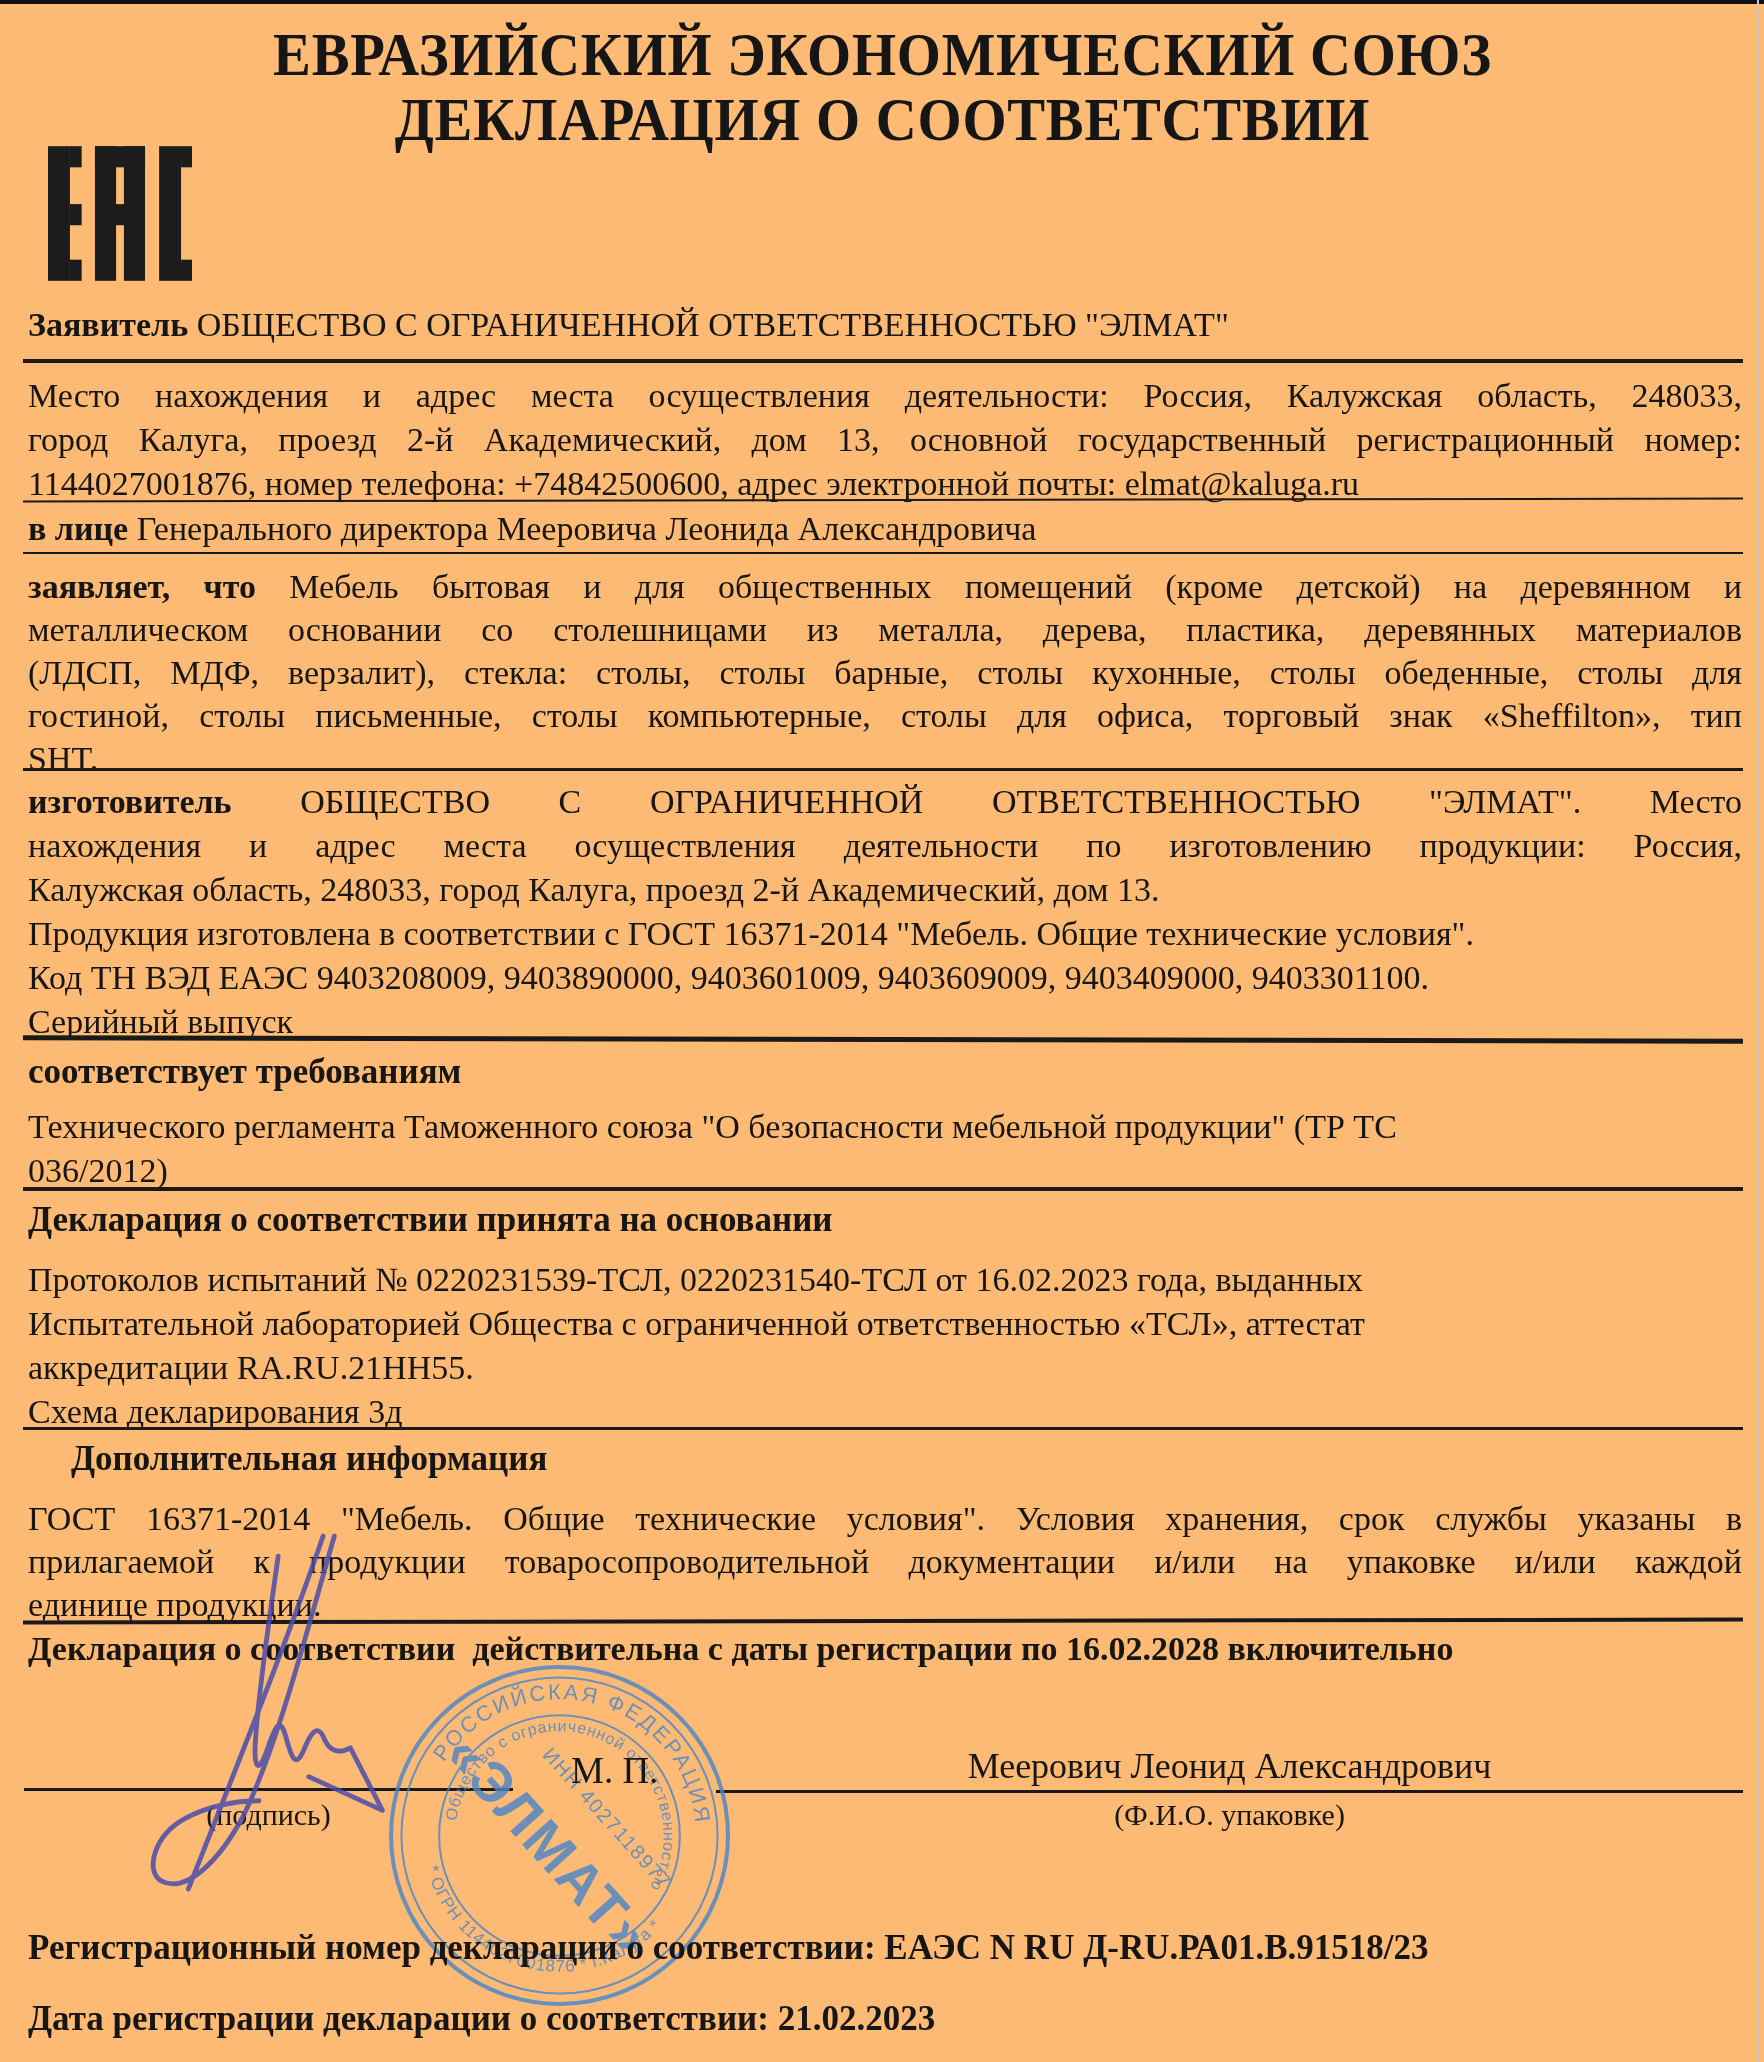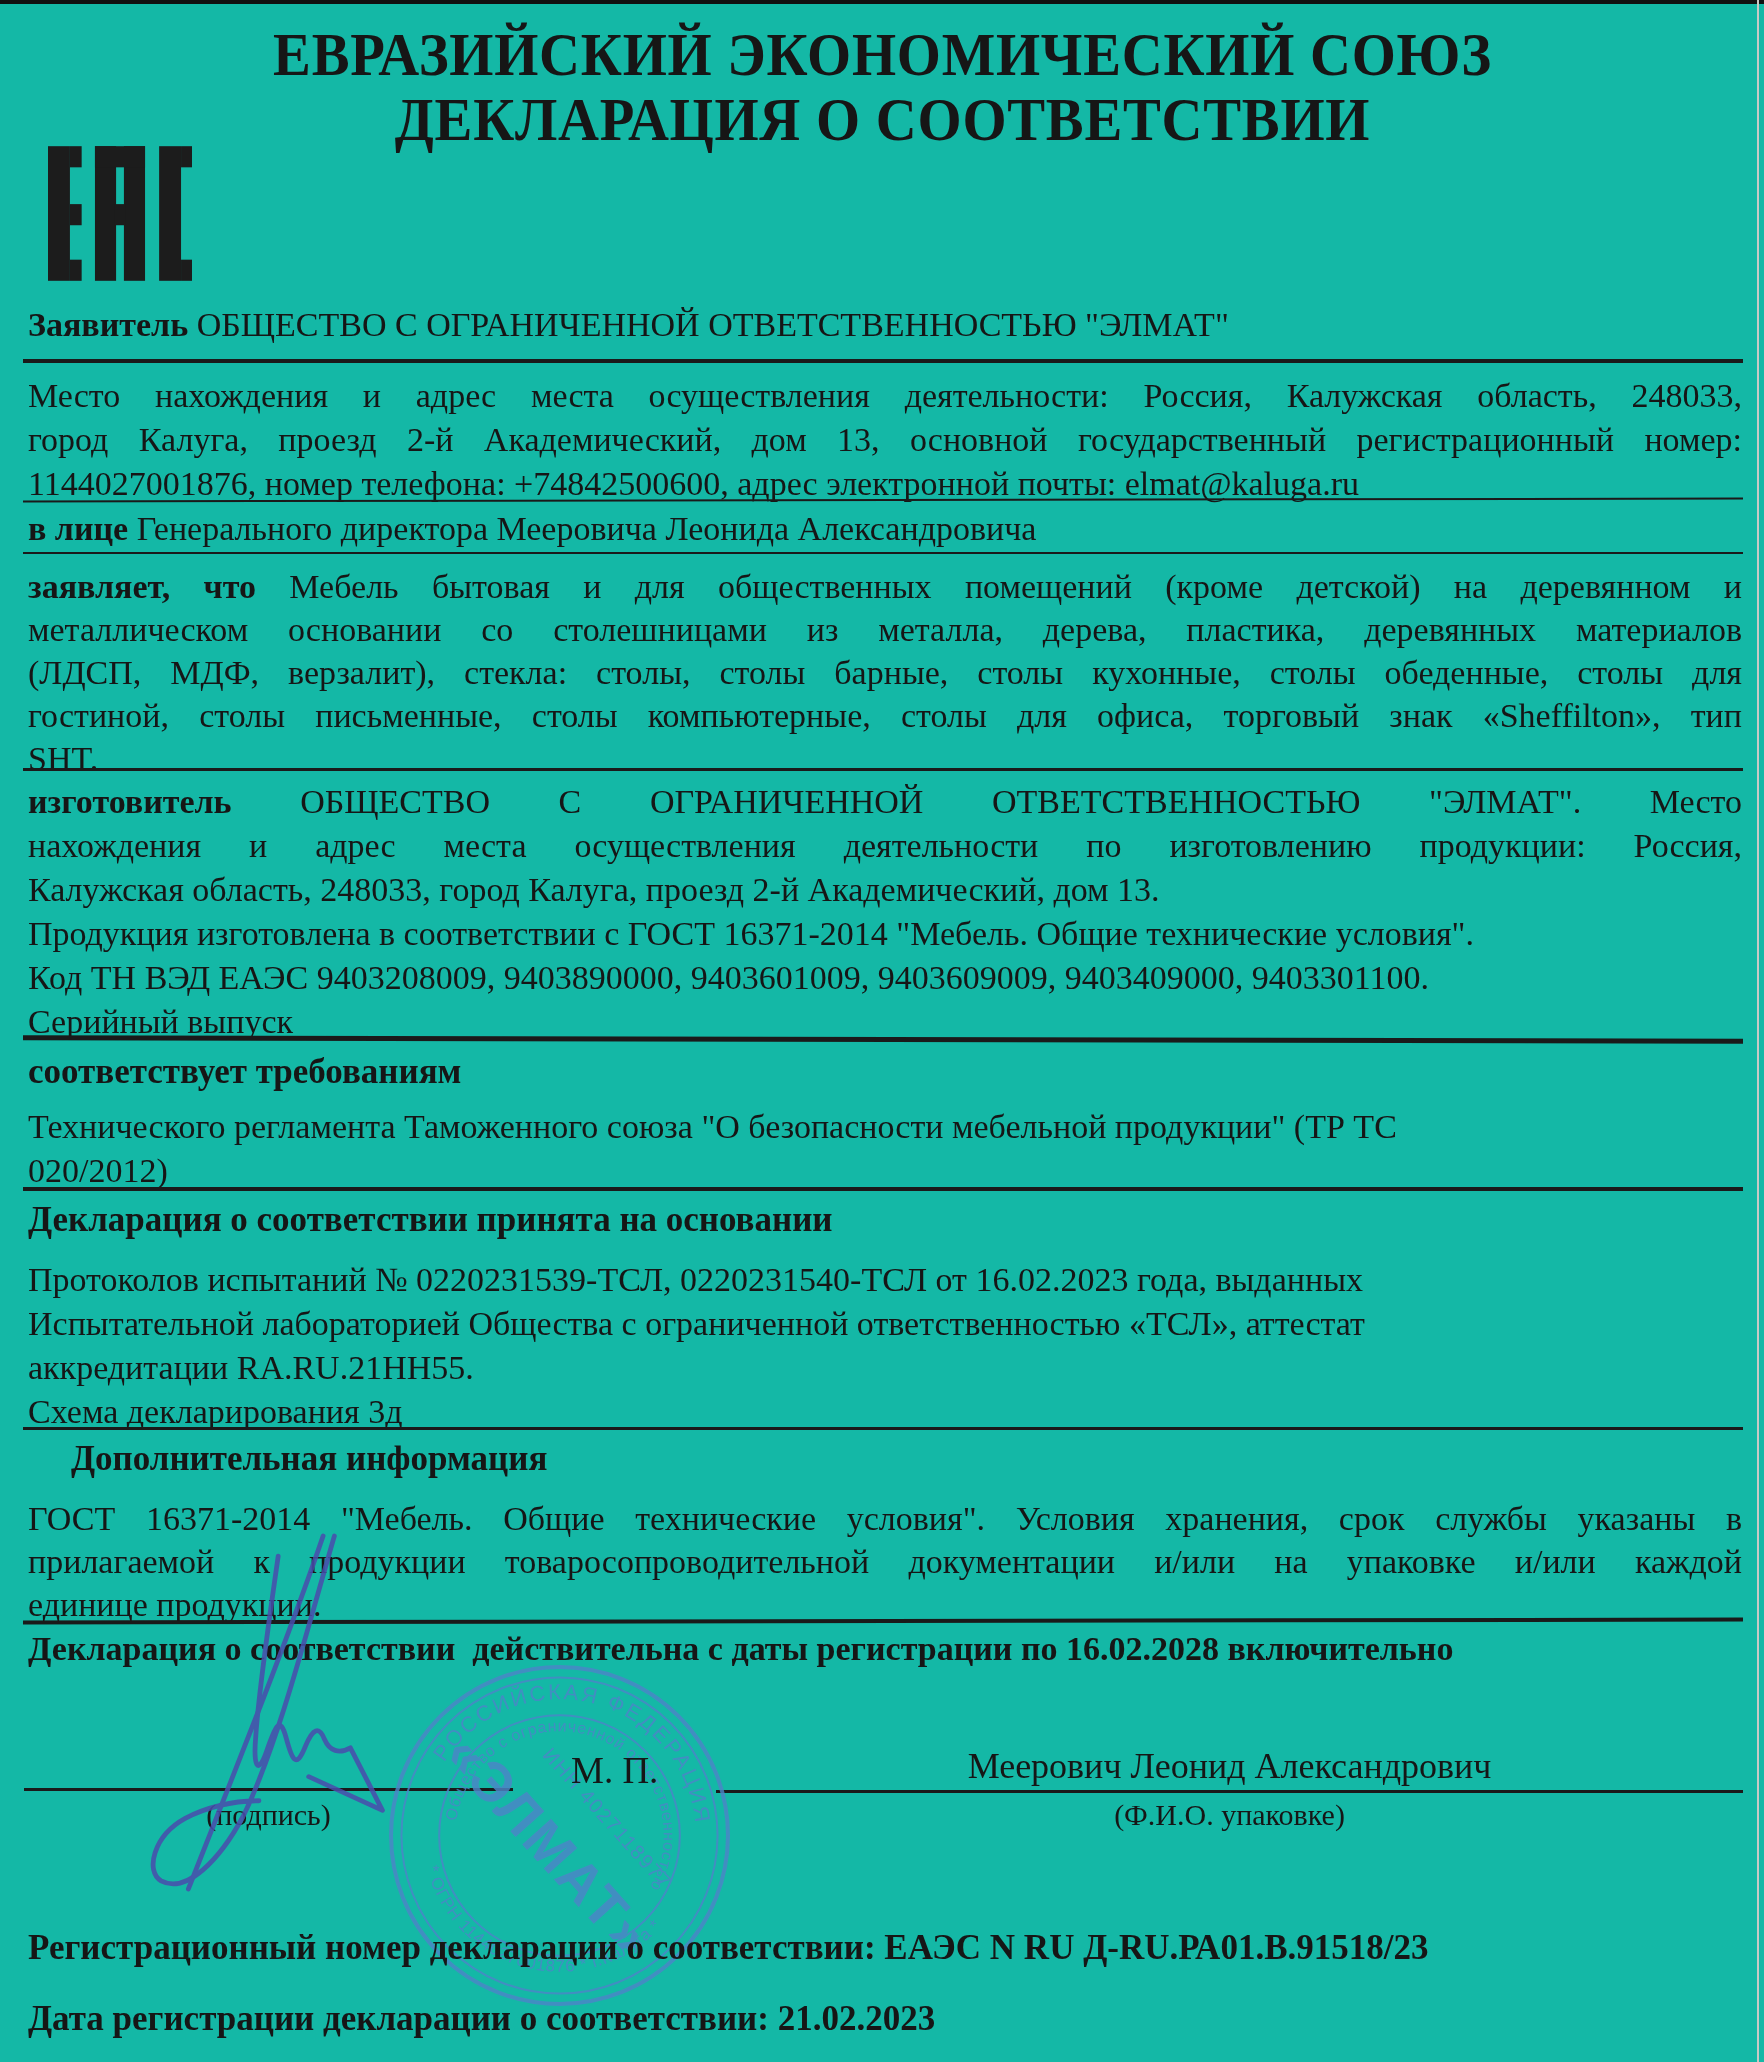--- a/index.html
+++ b/index.html
@@ -1,16 +1,16 @@
 <!DOCTYPE html>
 <html style="font-size:13px"><head>
 <meta charset="utf-8">
 <style>
   html,body{margin:0;padding:0;background:#e8e8e8;}
-  .page{position:relative;width:1765px;height:2063px;background:#14b8a6;overflow:hidden;
+  .page{position:relative;width:1765px;height:2063px;background:#fdba74;overflow:hidden;
         font-family:"Liberation Serif",serif;color:#161616;}
   .t{position:absolute;font-family:"Liberation Serif",serif;color:#161616;}
   .title{left:0;width:1765px;text-align:center;font-weight:bold;font-size:61px;line-height:64px;
          transform:scaleX(0.93);transform-origin:50% 50%;letter-spacing:0.8px;}
   .block{position:absolute;left:28px;width:1714px;font-size:34px;}
   .ln{display:block;white-space:normal;}
   .jl{text-align:justify;text-align-last:justify;}
   .b{font-weight:bold;}
   .hr{position:absolute;left:22.5px;width:1720px;background:#1a1a1a;}
   .tilt-d{transform:rotate(0.12deg);}
@@ -90,21 +90,21 @@
     <span class="ln">Продукция изготовлена в соответствии с ГОСТ 16371-2014 "Мебель. Общие технические условия".</span>
     <span class="ln">Код ТН ВЭД ЕАЭС 9403208009, 9403890000, 9403601009, 9403609009, 9403409000, 9403301100.</span>
     <span class="ln">Серийный выпуск</span>
   </div>
 
   <div class="hr tilt-d" style="top:1037px;height:4.8px;"></div>
 
   <div class="t block b" style="top:1052px;font-size:35px;">соответствует требованиям</div>
   <div class="t block" style="top:1105px;line-height:44px;">
     <span class="ln">Технического регламента Таможенного союза "О безопасности мебельной продукции" (ТР ТС</span>
-    <span class="ln">020/2012)</span>
+    <span class="ln">036/2012)</span>
   </div>
 
   <div class="hr" style="top:1187px;height:4px;"></div>
 
   <div class="t block b" style="top:1200px;font-size:35px;">Декларация о соответствии принята на основании</div>
   <div class="t block" style="top:1258px;line-height:44px;">
     <span class="ln">Протоколов испытаний № 0220231539-ТСЛ, 0220231540-ТСЛ от 16.02.2023 года, выданных</span>
     <span class="ln">Испытательной лабораторией Общества с ограниченной ответственностью «ТСЛ», аттестат</span>
     <span class="ln">аккредитации RA.RU.21HH55.</span>
     <span class="ln">Схема декларирования 3д</span>

